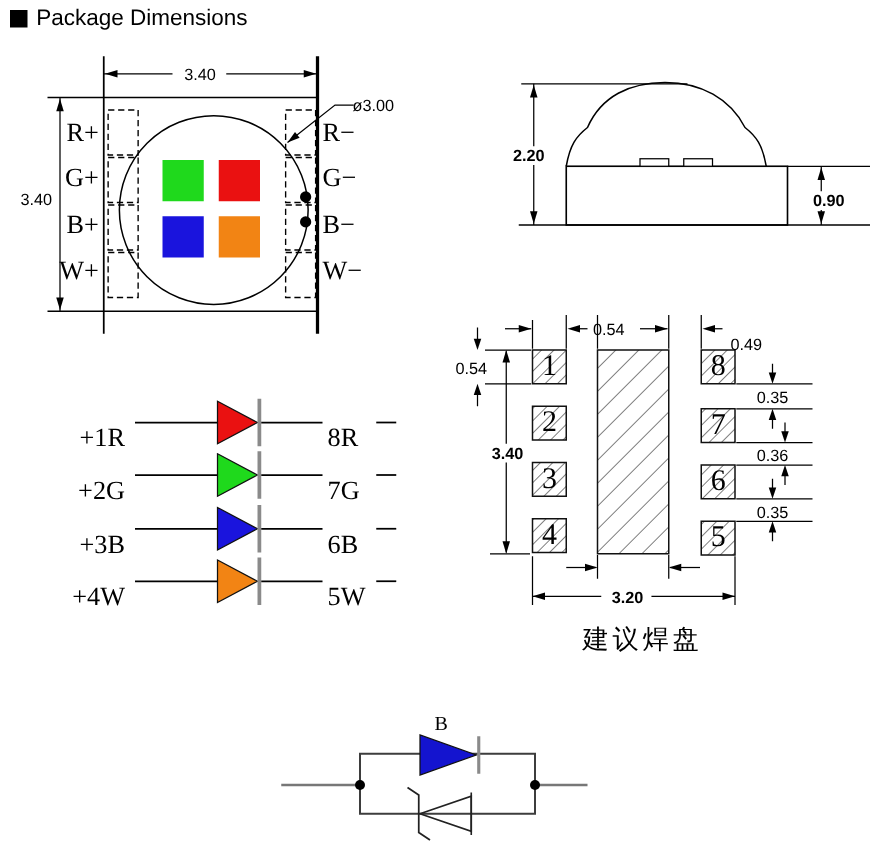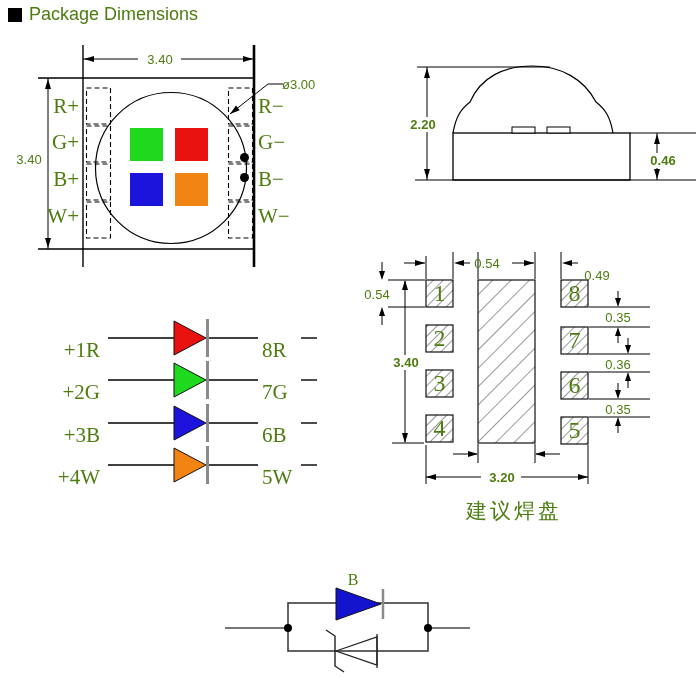--- a/index.html
+++ b/index.html
@@ -1,19 +1,19 @@
 <!DOCTYPE html>
 <html><head>
 <meta charset="utf-8">
 <style>
   html,body{margin:0;padding:0;background:#fff;}
   #stage{position:relative;width:698px;height:694px;background:#fff;overflow:hidden;
          font-family:"Liberation Sans",sans-serif;color:#000;}
   #art{position:absolute;left:0;top:0;}
-  .txt{position:absolute;white-space:nowrap;color:#4d7c0f;}
+  .txt{position:absolute;white-space:nowrap;color:#000000;}
   .title-en{font:18px "Liberation Sans",sans-serif;}
   .title-zh{font:18px "Liberation Serif",serif;}
   .bullet{position:absolute;background:#000;width:14px;height:14px;}
   .dim{font:13px "Liberation Sans",sans-serif;text-align:center;}
   .wbg{background:#fff;padding:0 1px;font-weight:bold;}
   .pin{font:21px "Liberation Serif",serif;}
   .ra{text-align:right;}
   .lednm{font:21px "Liberation Serif",serif;margin-top:12px;}
   .padnum{font:24px "Liberation Serif",serif;text-align:center;line-height:27px;}
   .caption{font:21px "Liberation Serif",serif;letter-spacing:3px;text-align:center;}
@@ -223,21 +223,21 @@
 <span class="txt pin ra" style="left:40px;top:94px;width:39px;">R+</span>
 <span class="txt pin ra" style="left:40px;top:130px;width:39px;">G+</span>
 <span class="txt pin ra" style="left:40px;top:167px;width:39px;">B+</span>
 <span class="txt pin ra" style="left:40px;top:204px;width:39px;">W+</span>
 <span class="txt pin" style="left:258px;top:94px;width:48px;">R−</span>
 <span class="txt pin" style="left:258px;top:130px;width:48px;">G−</span>
 <span class="txt pin" style="left:258px;top:167px;width:48px;">B−</span>
 <span class="txt pin" style="left:258px;top:204px;width:48px;">W−</span>
 
 <span class="txt dim wbg" style="left:402px;top:117px;width:40px;">2.20</span>
-<span class="txt dim wbg" style="left:640px;top:153px;width:44px;">0.46</span>
+<span class="txt dim wbg" style="left:640px;top:153px;width:44px;">0.90</span>
 
 <span class="txt lednm ra" style="left:46px;top:326px;width:54px;">+1R</span>
 <span class="txt lednm" style="left:262px;top:326px;width:44px;">8R</span>
 <span class="txt lednm ra" style="left:46px;top:368px;width:54px;">+2G</span>
 <span class="txt lednm" style="left:262px;top:368px;width:44px;">7G</span>
 <span class="txt lednm ra" style="left:46px;top:411px;width:54px;">+3B</span>
 <span class="txt lednm" style="left:262px;top:411px;width:44px;">6B</span>
 <span class="txt lednm ra" style="left:46px;top:453px;width:54px;">+4W</span>
 <span class="txt lednm" style="left:262px;top:453px;width:44px;">5W</span>
 

